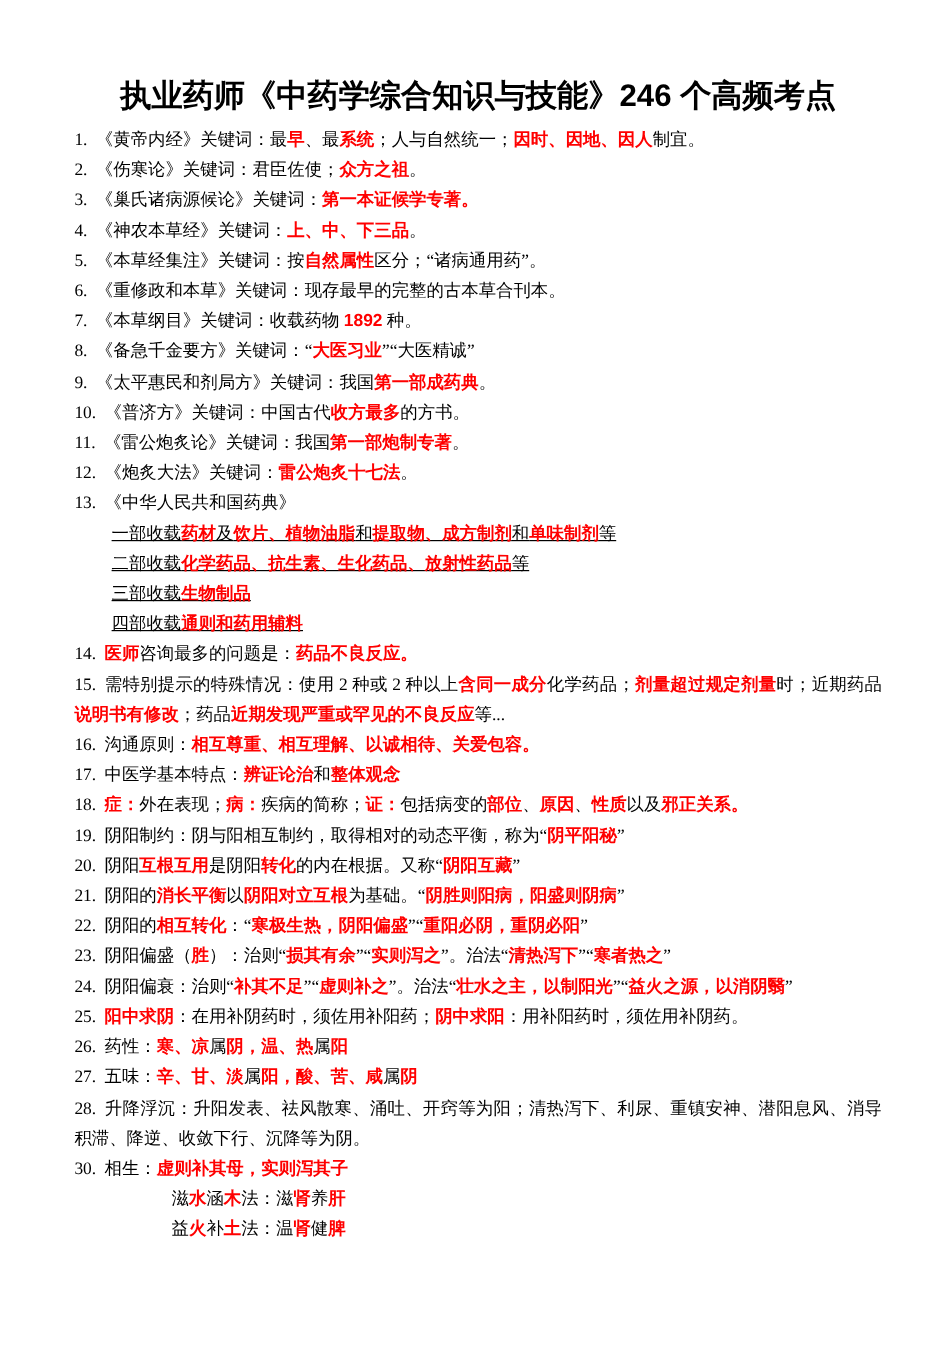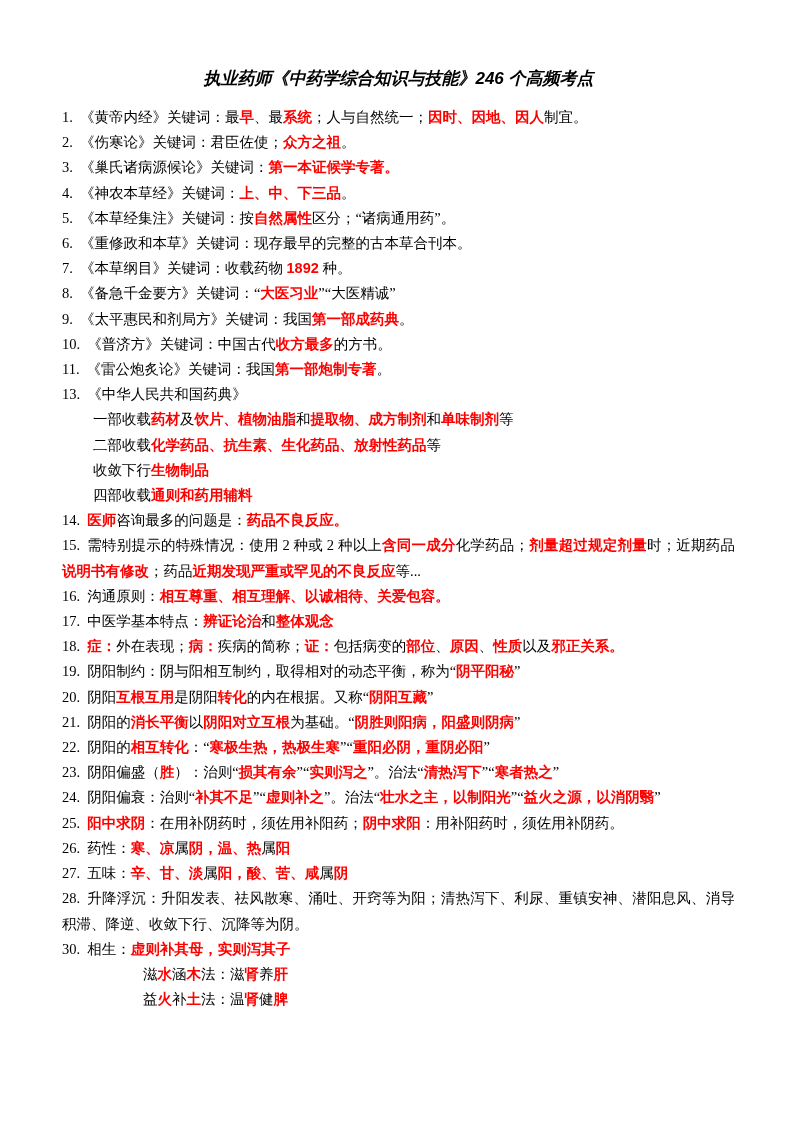--- a/index.html
+++ b/index.html
@@ -11,33 +11,32 @@
     box-sizing:border-box;
     padding:64px 58px 0 62px;
     font-family:"Liberation Serif","DejaVu Serif",serif;
     font-size:14.5px;
     color:#000000;
     overflow:hidden;
   }
   .title {
     font-family:"Liberation Sans","DejaVu Sans",sans-serif;
     font-weight:700;
-    font-size:17px;
+    font-size:26px;
     line-height:30px;
     text-align:center;
     margin:0 0 11px 0;
     color:#000000;
-    font-style:italic;
   }
   #content p.item {
     margin:0;
     line-height:25.2px;
     text-align:justify;
   }
-  #content p.indent-1 { padding-left:31px; }
+  #content p.indent-1 { padding-left:31px;text-decoration:underline; }
   #content p.indent-2 { padding-left:81px; }
   .num { margin-right:7px; }
   .plain { color:#000000; }
   .red {
     color:#ff0000;
     font-weight:700;
     font-family:"Liberation Sans","DejaVu Sans",sans-serif;
   }
 </style>
 </head>
@@ -50,34 +49,35 @@
       <p class="item"><span class="num">2.</span><span class="plain">《伤寒论》关键词：君臣佐使；</span><span class="red">众方之祖</span><span class="plain">。</span></p>
       <p class="item"><span class="num">3.</span><span class="plain">《巢氏诸病源候论》关键词：</span><span class="red">第一本证候学专著。</span></p>
       <p class="item"><span class="num">4.</span><span class="plain">《神农本草经》关键词：</span><span class="red">上、中、下三品</span><span class="plain">。</span></p>
       <p class="item"><span class="num">5.</span><span class="plain">《本草经集注》关键词：按</span><span class="red">自然属性</span><span class="plain">区分；“诸病通用药”。</span></p>
       <p class="item"><span class="num">6.</span><span class="plain">《重修政和本草》关键词：现存最早的完整的古本草合刊本。</span></p>
       <p class="item"><span class="num">7.</span><span class="plain">《本草纲目》关键词：收载药物 </span><span class="red">1892</span><span class="plain"> 种。</span></p>
       <p class="item"><span class="num">8.</span><span class="plain">《备急千金要方》关键词：“</span><span class="red">大医习业</span><span class="plain">”“大医精诚”</span></p>
       <p class="item"><span class="num">9.</span><span class="plain">《太平惠民和剂局方》关键词：我国</span><span class="red">第一部成药典</span><span class="plain">。</span></p>
       <p class="item"><span class="num">10.</span><span class="plain">《普济方》关键词：中国古代</span><span class="red">收方最多</span><span class="plain">的方书。</span></p>
       <p class="item"><span class="num">11.</span><span class="plain">《雷公炮炙论》关键词：我国</span><span class="red">第一部炮制专著</span><span class="plain">。</span></p>
+      <p class="item"><span class="num">12.</span><span class="plain">《炮炙大法》关键词：</span><span class="red">雷公炮炙十七法</span><span class="plain">。</span></p>
       <p class="item"><span class="num">13.</span><span class="plain">《中华人民共和国药典》</span></p>
       <p class="item indent-1"><span class="plain">一部收载</span><span class="red">药材</span><span class="plain">及</span><span class="red">饮片、植物油脂</span><span class="plain">和</span><span class="red">提取物、成方制剂</span><span class="plain">和</span><span class="red">单味制剂</span><span class="plain">等</span></p>
       <p class="item indent-1"><span class="plain">二部收载</span><span class="red">化学药品、抗生素、生化药品、放射性药品</span><span class="plain">等</span></p>
-      <p class="item indent-1"><span class="plain">收敛下行</span><span class="red">生物制品</span></p>
+      <p class="item indent-1"><span class="plain">三部收载</span><span class="red">生物制品</span></p>
       <p class="item indent-1"><span class="plain">四部收载</span><span class="red">通则和药用辅料</span></p>
       <p class="item"><span class="num">14.</span><span class="red">医师</span><span class="plain">咨询最多的问题是：</span><span class="red">药品不良反应。</span></p>
       <p class="item"><span class="num">15.</span><span class="plain">需特别提示的特殊情况：使用 2 种或 2 种以上</span><span class="red">含同一成分</span><span class="plain">化学药品；</span><span class="red">剂量超过规定剂量</span><span class="plain">时；近期药品</span><span class="red">说明书有修改</span><span class="plain">；药品</span><span class="red">近期发现严重或罕见的不良反应</span><span class="plain">等...</span></p>
       <p class="item"><span class="num">16.</span><span class="plain">沟通原则：</span><span class="red">相互尊重、相互理解、以诚相待、关爱包容。</span></p>
       <p class="item"><span class="num">17.</span><span class="plain">中医学基本特点：</span><span class="red">辨证论治</span><span class="plain">和</span><span class="red">整体观念</span></p>
       <p class="item"><span class="num">18.</span><span class="red">症：</span><span class="plain">外在表现；</span><span class="red">病：</span><span class="plain">疾病的简称；</span><span class="red">证：</span><span class="plain">包括病变的</span><span class="red">部位</span><span class="plain">、</span><span class="red">原因</span><span class="plain">、</span><span class="red">性质</span><span class="plain">以及</span><span class="red">邪正关系。</span></p>
       <p class="item"><span class="num">19.</span><span class="plain">阴阳制约：阴与阳相互制约，取得相对的动态平衡，称为“</span><span class="red">阴平阳秘</span><span class="plain">”</span></p>
       <p class="item"><span class="num">20.</span><span class="plain">阴阳</span><span class="red">互根互用</span><span class="plain">是阴阳</span><span class="red">转化</span><span class="plain">的内在根据。又称“</span><span class="red">阴阳互藏</span><span class="plain">”</span></p>
       <p class="item"><span class="num">21.</span><span class="plain">阴阳的</span><span class="red">消长平衡</span><span class="plain">以</span><span class="red">阴阳对立互根</span><span class="plain">为基础。“</span><span class="red">阴胜则阳病，阳盛则阴病</span><span class="plain">”</span></p>
-      <p class="item"><span class="num">22.</span><span class="plain">阴阳的</span><span class="red">相互转化</span><span class="plain">：“</span><span class="red">寒极生热，热极生寒</span><span class="plain">”“</span><span class="red">重阳必阴，重阴必阳</span><span class="plain">”</span></p>
+      <p class="item"><span class="num">22.</span><span class="plain">阴阳的</span><span class="red">相互转化</span><span class="plain">：“</span><span class="red">寒极生热，阴阳偏盛</span><span class="plain">”“</span><span class="red">重阳必阴，重阴必阳</span><span class="plain">”</span></p>
       <p class="item"><span class="num">23.</span><span class="plain">阴阳偏盛（</span><span class="red">胜</span><span class="plain">）：治则“</span><span class="red">损其有余</span><span class="plain">”“</span><span class="red">实则泻之</span><span class="plain">”。治法“</span><span class="red">清热泻下</span><span class="plain">”“</span><span class="red">寒者热之</span><span class="plain">”</span></p>
       <p class="item"><span class="num">24.</span><span class="plain">阴阳偏衰：治则“</span><span class="red">补其不足</span><span class="plain">”“</span><span class="red">虚则补之</span><span class="plain">”。治法“</span><span class="red">壮水之主，以制阳光</span><span class="plain">”“</span><span class="red">益火之源，以消阴翳</span><span class="plain">”</span></p>
       <p class="item"><span class="num">25.</span><span class="red">阳中求阴</span><span class="plain">：在用补阴药时，须佐用补阳药；</span><span class="red">阴中求阳</span><span class="plain">：用补阳药时，须佐用补阴药。</span></p>
       <p class="item"><span class="num">26.</span><span class="plain">药性：</span><span class="red">寒、凉</span><span class="plain">属</span><span class="red">阴，温、热</span><span class="plain">属</span><span class="red">阳</span></p>
       <p class="item"><span class="num">27.</span><span class="plain">五味：</span><span class="red">辛、甘、淡</span><span class="plain">属</span><span class="red">阳，酸、苦、咸</span><span class="plain">属</span><span class="red">阴</span></p>
       <p class="item"><span class="num">28.</span><span class="plain">升降浮沉：升阳发表、祛风散寒、涌吐、开窍等为阳；清热泻下、利尿、重镇安神、潜阳息风、消导积滞、降逆、收敛下行、沉降等为阴。</span></p>
       <p class="item"><span class="num">30.</span><span class="plain">相生：</span><span class="red">虚则补其母，实则泻其子</span></p>
       <p class="item indent-2"><span class="plain">滋</span><span class="red">水</span><span class="plain">涵</span><span class="red">木</span><span class="plain">法：滋</span><span class="red">肾</span><span class="plain">养</span><span class="red">肝</span></p>
       <p class="item indent-2"><span class="plain">益</span><span class="red">火</span><span class="plain">补</span><span class="red">土</span><span class="plain">法：温</span><span class="red">肾</span><span class="plain">健</span><span class="red">脾</span></p>
     </div>

